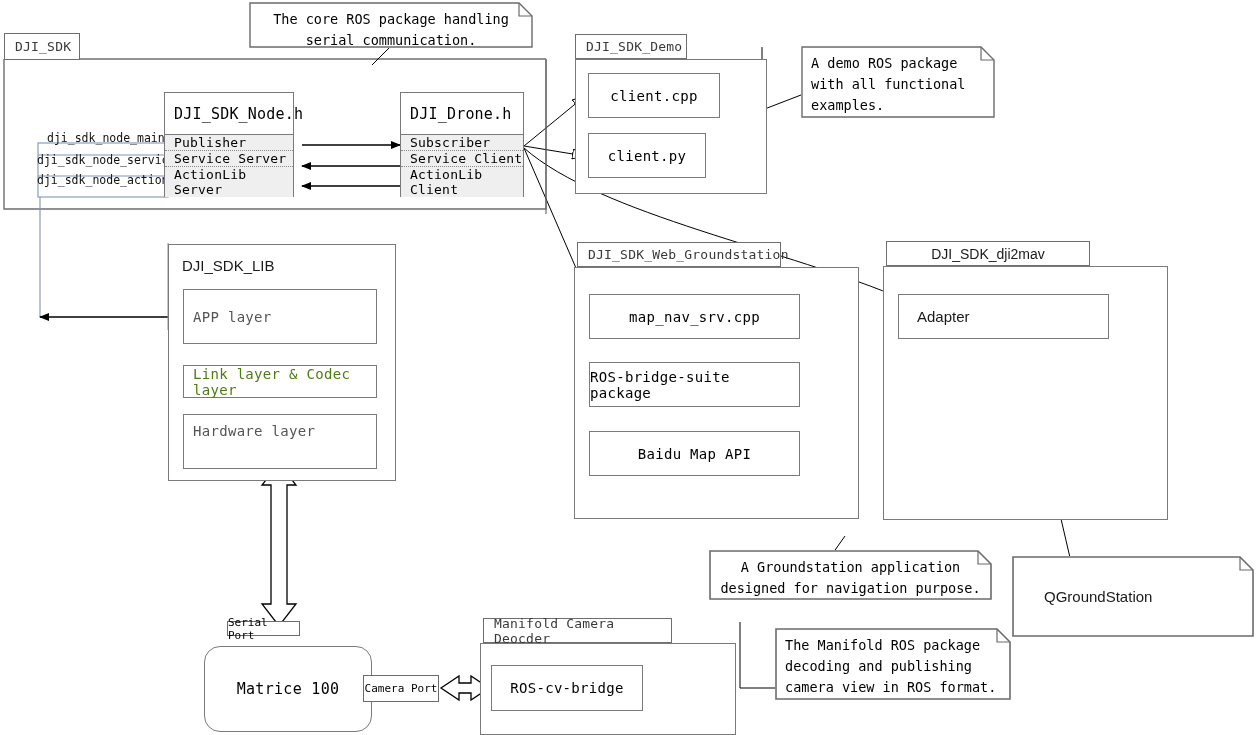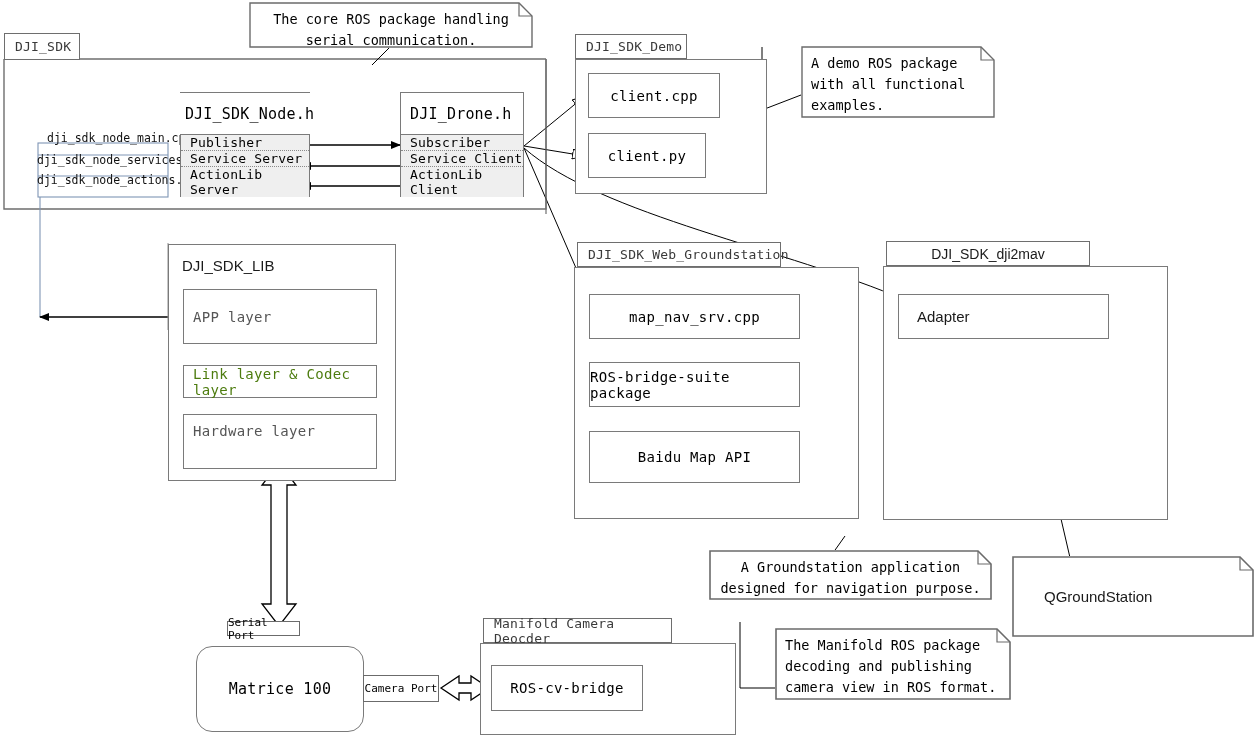--- a/index.html
+++ b/index.html
@@ -196,21 +196,21 @@
   </svg>
 
   <div class="abs tab" style="left:4px;top:33px;width:76px;height:27px;">
     <span>DJI_SDK</span>
   </div>
 
   <div class="filelabel" style="left:47px;top:131px;">dji_sdk_node_main.cpp</div>
   <div class="filelabel" style="left:37px;top:153px;">dji_sdk_node_services.cpp</div>
   <div class="filelabel" style="left:37px;top:173px;">dji_sdk_node_actions.cpp</div>
 
-  <div class="abs classbox" style="left:180px;top:92px;width:130px;height:105px;align-items:center;">
+  <div class="abs classbox" style="left:164px;top:92px;width:130px;height:105px;">
     <div class="title" style="height:41px;">DJI_SDK_Node.h</div>
     <div class="compartments">
       <div class="row">Publisher</div>
       <div class="row">Service Server</div>
       <div class="row">ActionLib Server</div>
     </div>
   </div>
 
   <div class="abs classbox" style="left:400px;top:92px;width:124px;height:105px;">
     <div class="title" style="height:41px;">DJI_Drone.h</div>
@@ -239,32 +239,32 @@
   <div class="abs innerbox" style="left:183px;top:414px;width:194px;height:55px;justify-content:flex-start;padding-left:9px;align-items:flex-start;padding-top:8px;color:#555;">
     <span>Hardware layer</span>
   </div>
 
   <div class="abs tab" style="left:577px;top:242px;width:204px;height:25px;">
     <span>DJI_SDK_Web_Groundstation</span>
   </div>
   <div class="abs pkgbox" style="left:574px;top:267px;width:285px;height:252px;"></div>
   <div class="abs innerbox" style="left:589px;top:294px;width:211px;height:45px;">map_nav_srv.cpp</div>
   <div class="abs innerbox" style="left:589px;top:362px;width:211px;height:45px;">ROS-bridge-suite package</div>
-  <div class="abs innerbox" style="left:589px;top:431px;width:211px;height:52px;">Baidu Map API</div>
+  <div class="abs innerbox" style="left:589px;top:431px;width:211px;height:45px;">Baidu Map API</div>
 
   <div class="abs tab" style="left:886px;top:241px;width:204px;height:25px;justify-content:center;padding-left:0;">
     <span class="sans" style="font-size:14px;color:#1a1a1a;">DJI_SDK_dji2mav</span>
   </div>
   <div class="abs pkgbox" style="left:883px;top:266px;width:285px;height:254px;"></div>
   <div class="abs innerbox sans" style="left:898px;top:294px;width:211px;height:45px;justify-content:flex-start;padding-left:18px;font-size:15px;color:#1a1a1a;">
     <span>Adapter</span>
   </div>
 
   <div class="abs portlabel" style="left:227px;top:621px;width:73px;height:15px;">Serial Port</div>
-  <div class="abs innerbox" style="left:196px;top:646px;width:168px;height:86px;font-size:15px;border-radius:16px;">
+  <div class="abs innerbox" style="left:204px;top:646px;width:168px;height:86px;font-size:15px;border-radius:16px;">
     <span>Matrice 100</span>
   </div>
   <div class="abs portlabel" style="left:363px;top:675px;width:76px;height:27px;">Camera Port</div>
 
   <div class="abs tab" style="left:483px;top:618px;width:189px;height:25px;">
     <span>Manifold Camera Deocder</span>
   </div>
   <div class="abs pkgbox" style="left:480px;top:643px;width:256px;height:92px;"></div>
   <div class="abs innerbox" style="left:491px;top:665px;width:152px;height:46px;">ROS-cv-bridge</div>
 

